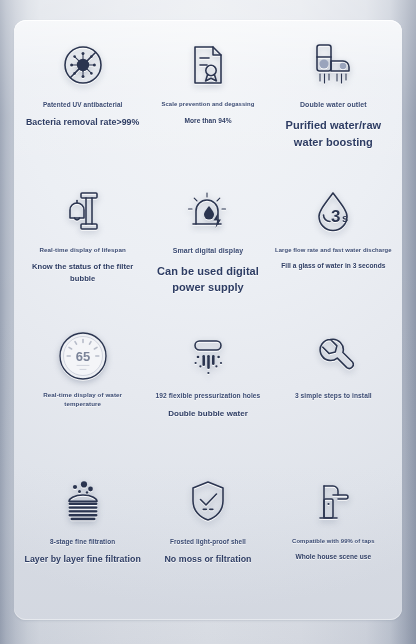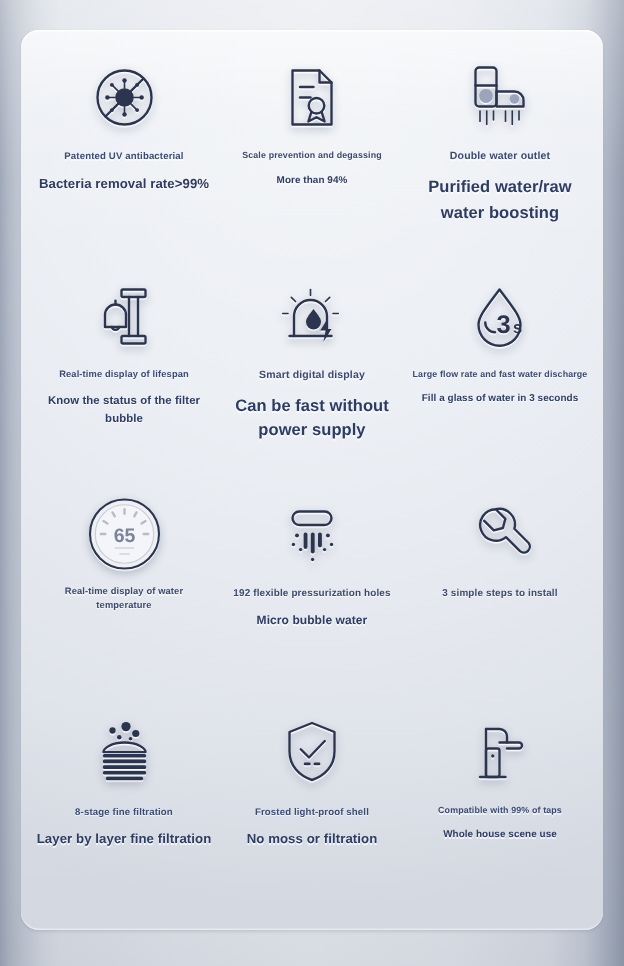--- a/index.html
+++ b/index.html
@@ -295,21 +295,21 @@
               <line x1="32" y1="13" x2="34.8" y2="10.2"></line>
               <line x1="7" y1="21" x2="3.5" y2="21"></line>
               <line x1="37" y1="21" x2="40.5" y2="21"></line>
             </g>
             <path class="fill-dark" d="M24 18 c3.6 4.6 5 6.6 5 8.6 a5 5 0 0 1 -10 0 c0 -2 1.4 -4 5 -8.6 Z"></path>
             <path class="fill-dark" d="M33 25 L28.5 32.4 h3.6 L30.6 40 L36 31.4 h-3.6 Z"></path>
           </svg>
         </div>
         <div class="texts">
           <p class="caption">Smart digital display</p>
-          <p class="headline">Can be fast without power supply</p>
+          <p class="headline">Can be used digital power supply</p>
         </div>
       </div>
 
       <div class="cell sm">
         <div class="icon-wrap">
           <svg width="44" height="46" viewBox="0 0 44 46" aria-hidden="true">
             <path class="stroke" d="M22 5 C13 17 8 23 8 28.5 A14 14 0 0 0 36 28.5 C36 23 31 17 22 5 Z"></path>
             <path class="stroke" d="M12.5 27 a6.5 6.5 0 0 0 6.5 6.5"></path>
             <text class="drop-text" x="20" y="34" font-size="17">3</text>
             <text class="drop-text" x="31" y="34" font-size="11">s</text>
@@ -362,21 +362,21 @@
               <circle cx="10.6" cy="30" r="1.1"></circle>
               <circle cx="36" cy="30" r="1.1"></circle>
               <circle cx="15.4" cy="33.4" r="1.1"></circle>
               <circle cx="31.4" cy="33.4" r="1.1"></circle>
               <circle cx="23.4" cy="40" r="1.1"></circle>
             </g>
           </svg>
         </div>
         <div class="texts">
           <p class="caption">192 flexible pressurization holes</p>
-          <p class="headline">Micro bubble water</p>
+          <p class="headline">Double bubble water</p>
         </div>
       </div>
 
       <div class="cell wide">
         <div class="icon-wrap">
           <svg width="46" height="46" viewBox="0 0 46 46" aria-hidden="true">
             <path class="stroke" d="M20.5 6.5 a10.5 10.5 0 1 0 6.8 18.6 l9.5 9.5 a4 4 0 0 0 5.6 -5.6 l-9.5 -9.5 a10.5 10.5 0 0 0 -12.4 -13 l6.4 6.4 l-1.6 6.1 l-6.1 1.6 l-6.4 -6.4"></path>
           </svg>
         </div>
         <div class="texts">

